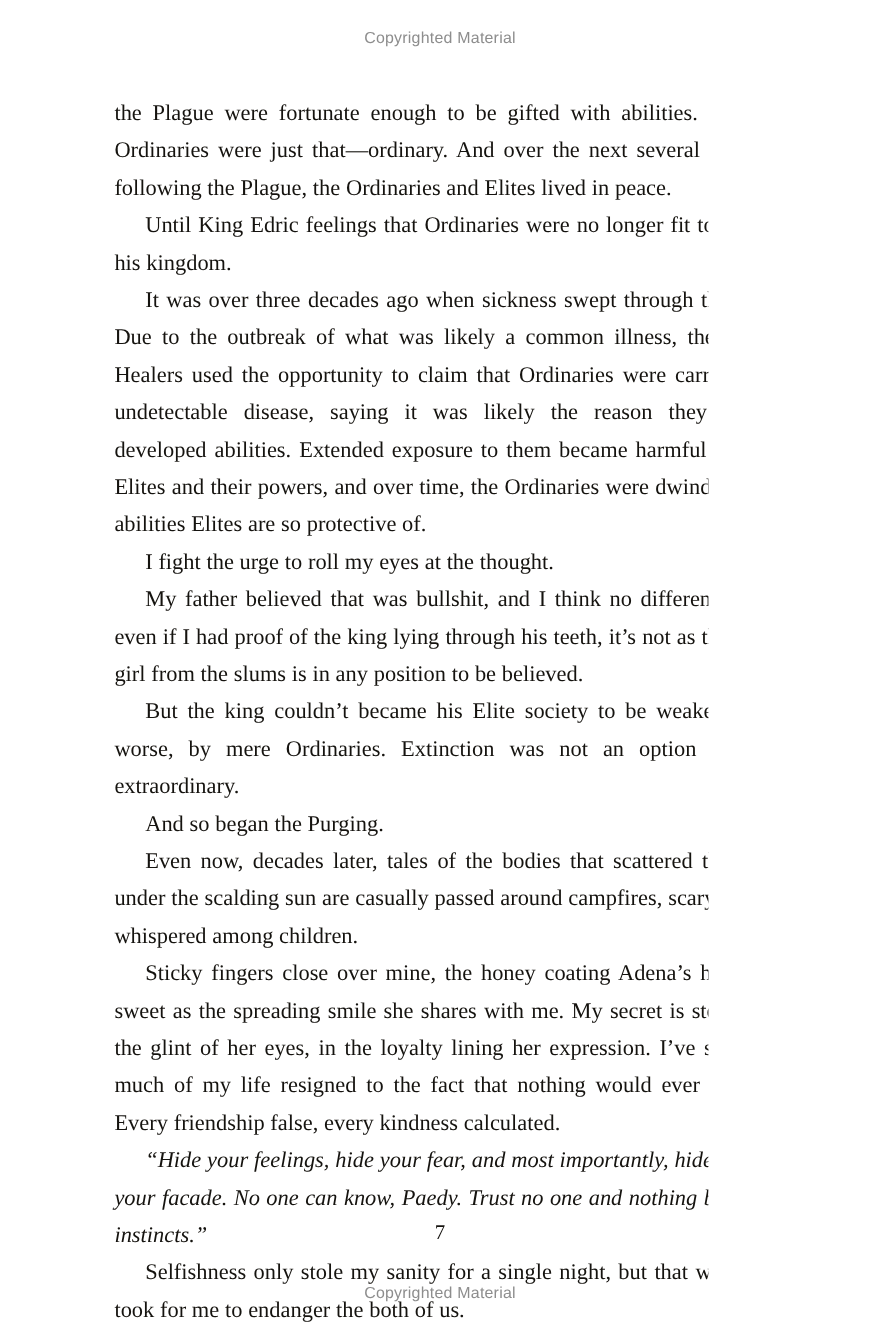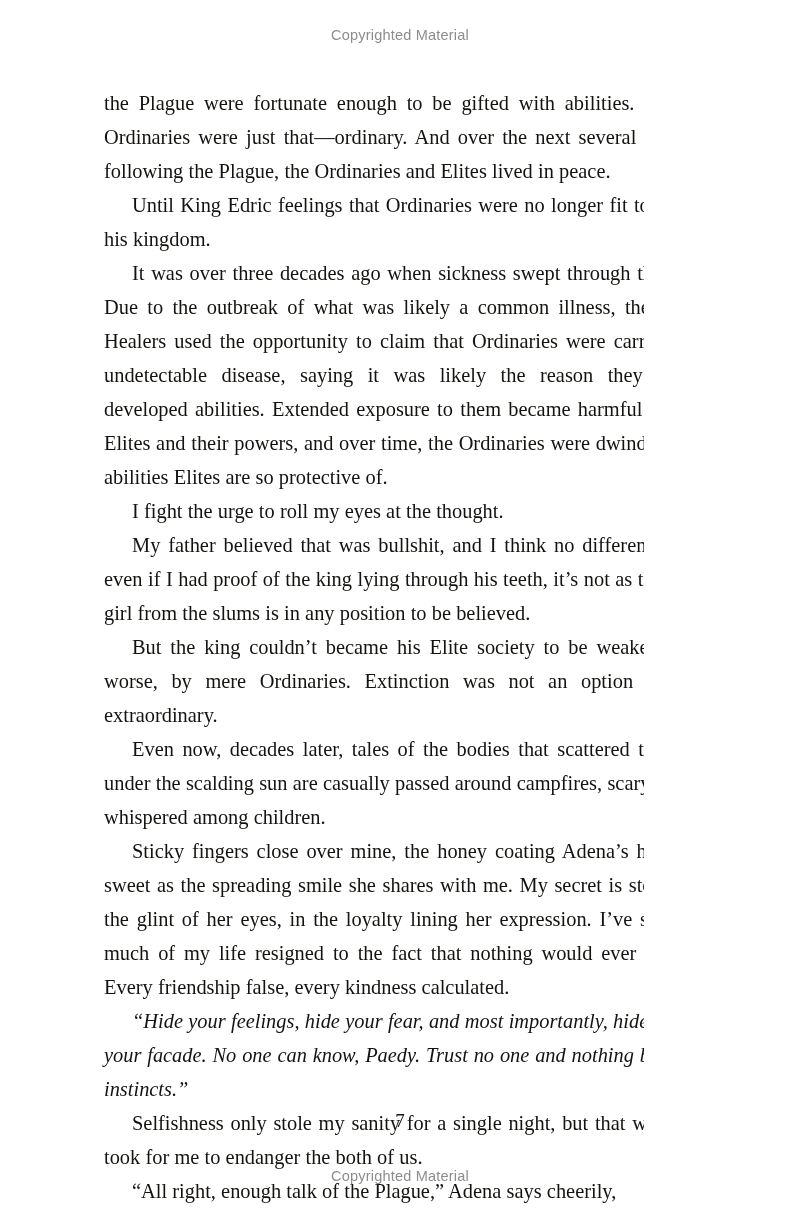--- a/index.html
+++ b/index.html
@@ -82,20 +82,21 @@
 
   <div class="running-head">Copyrighted Material</div>
 
   <div class="textblock">
       <p class="para cont lastfull">the Plague were fortunate enough to be gifted with abilities. No, the Ordinaries were just that—ordinary. And over the next several decades following the Plague, the Ordinaries and Elites lived in peace.</p>
       <p class="para lastfull">Until King Edric feelings that Ordinaries were no longer fit to live in his kingdom.</p>
       <p class="para lastfull">It was over three decades ago when sickness swept through the land. Due to the outbreak of what was likely a common illness, the king’s Healers used the opportunity to claim that Ordinaries were carrying an undetectable disease, saying it was likely the reason they hadn’t developed abilities. Extended exposure to them became harmful to both Elites and their powers, and over time, the Ordinaries were dwindling the abilities Elites are so protective of.</p>
       <p class="para lastfull">I fight the urge to roll my eyes at the thought.</p>
       <p class="para lastfull">My father believed that was bullshit, and I think no differently. But even if I had proof of the king lying through his teeth, it’s not as though a girl from the slums is in any position to be believed.</p>
       <p class="para lastfull">But the king couldn’t became his Elite society to be weakened, or worse, by mere Ordinaries. Extinction was not an option for the extraordinary.</p>
+      <p class="para lastfull">And so began the Purging.</p>
       <p class="para lastfull">Even now, decades later, tales of the bodies that scattered the sand under the scalding sun are casually passed around campfires, scary stories whispered among children.</p>
       <p class="para lastfull">Sticky fingers close over mine, the honey coating Adena’s hands as sweet as the spreading smile she shares with me. My secret is stowed in the glint of her eyes, in the loyalty lining her expression. I’ve spent so much of my life resigned to the fact that nothing would ever be real. Every friendship false, every kindness calculated.</p>
       <p class="para italic lastfull">“Hide your feelings, hide your fear, and most importantly, hide behind your facade. No one can know, Paedy. Trust no one and nothing but your instincts.”</p>
       <p class="para lastfull">Selfishness only stole my sanity for a single night, but that was all it took for me to endanger the both of us.</p>
       <p class="para">“All right, enough talk of the Plague,” Adena says cheerily,</p>
     </div>
 
   <div class="folio">7</div>
 
   <div class="running-foot">Copyrighted Material</div>

